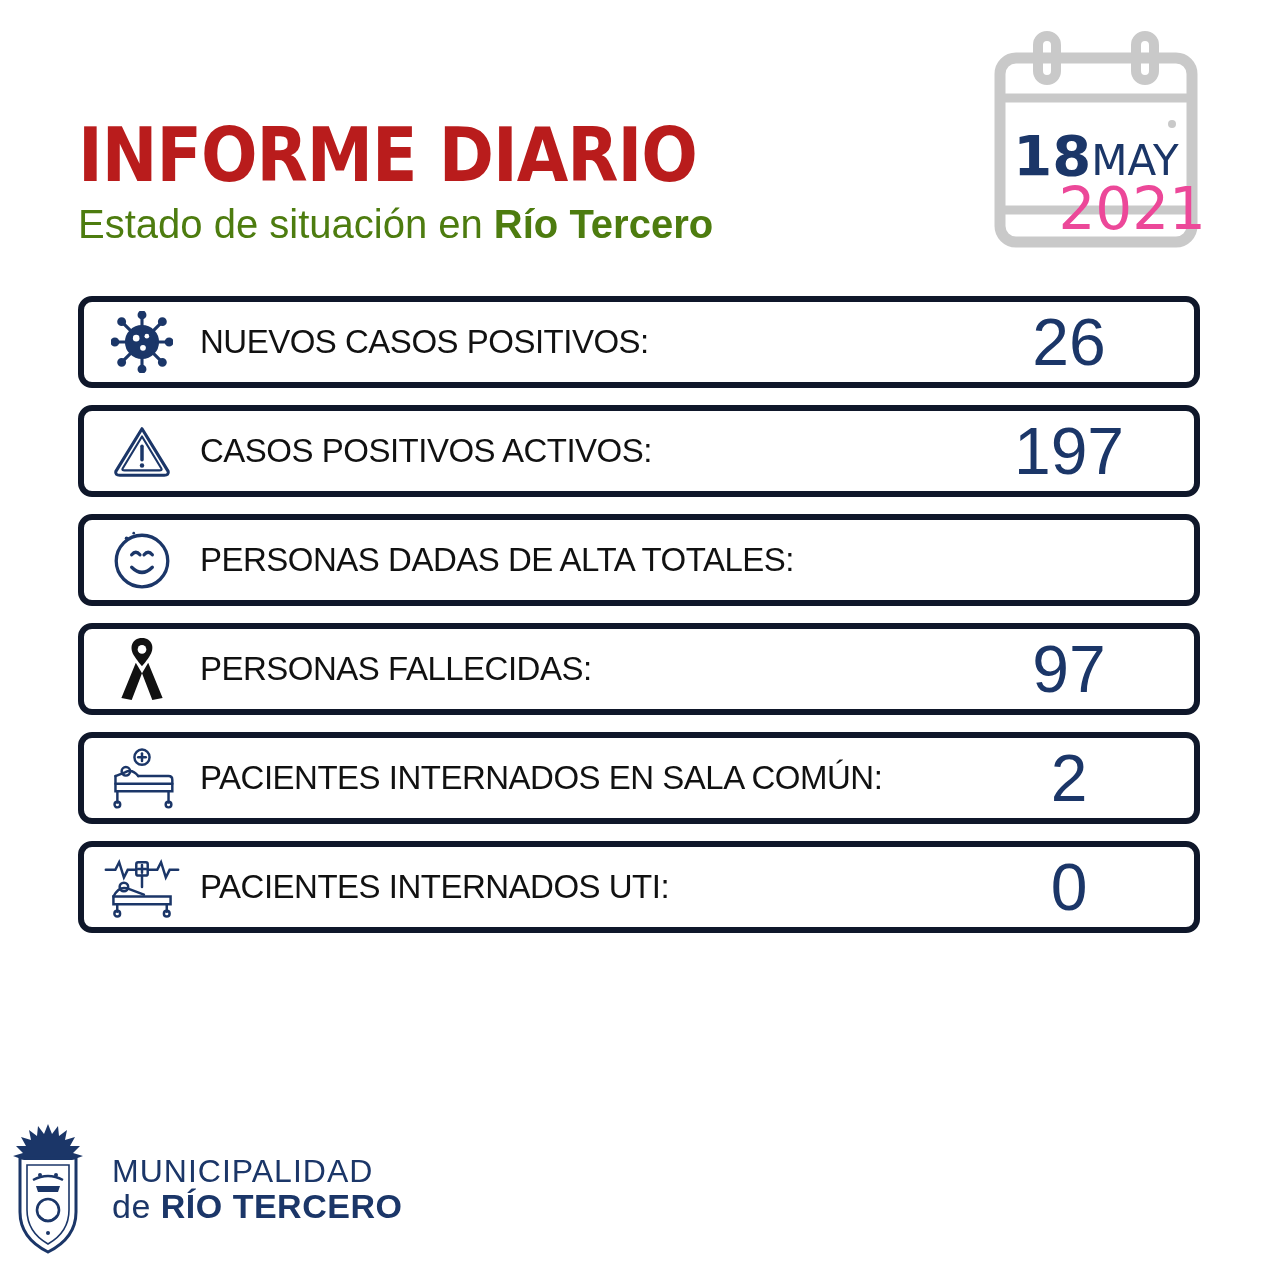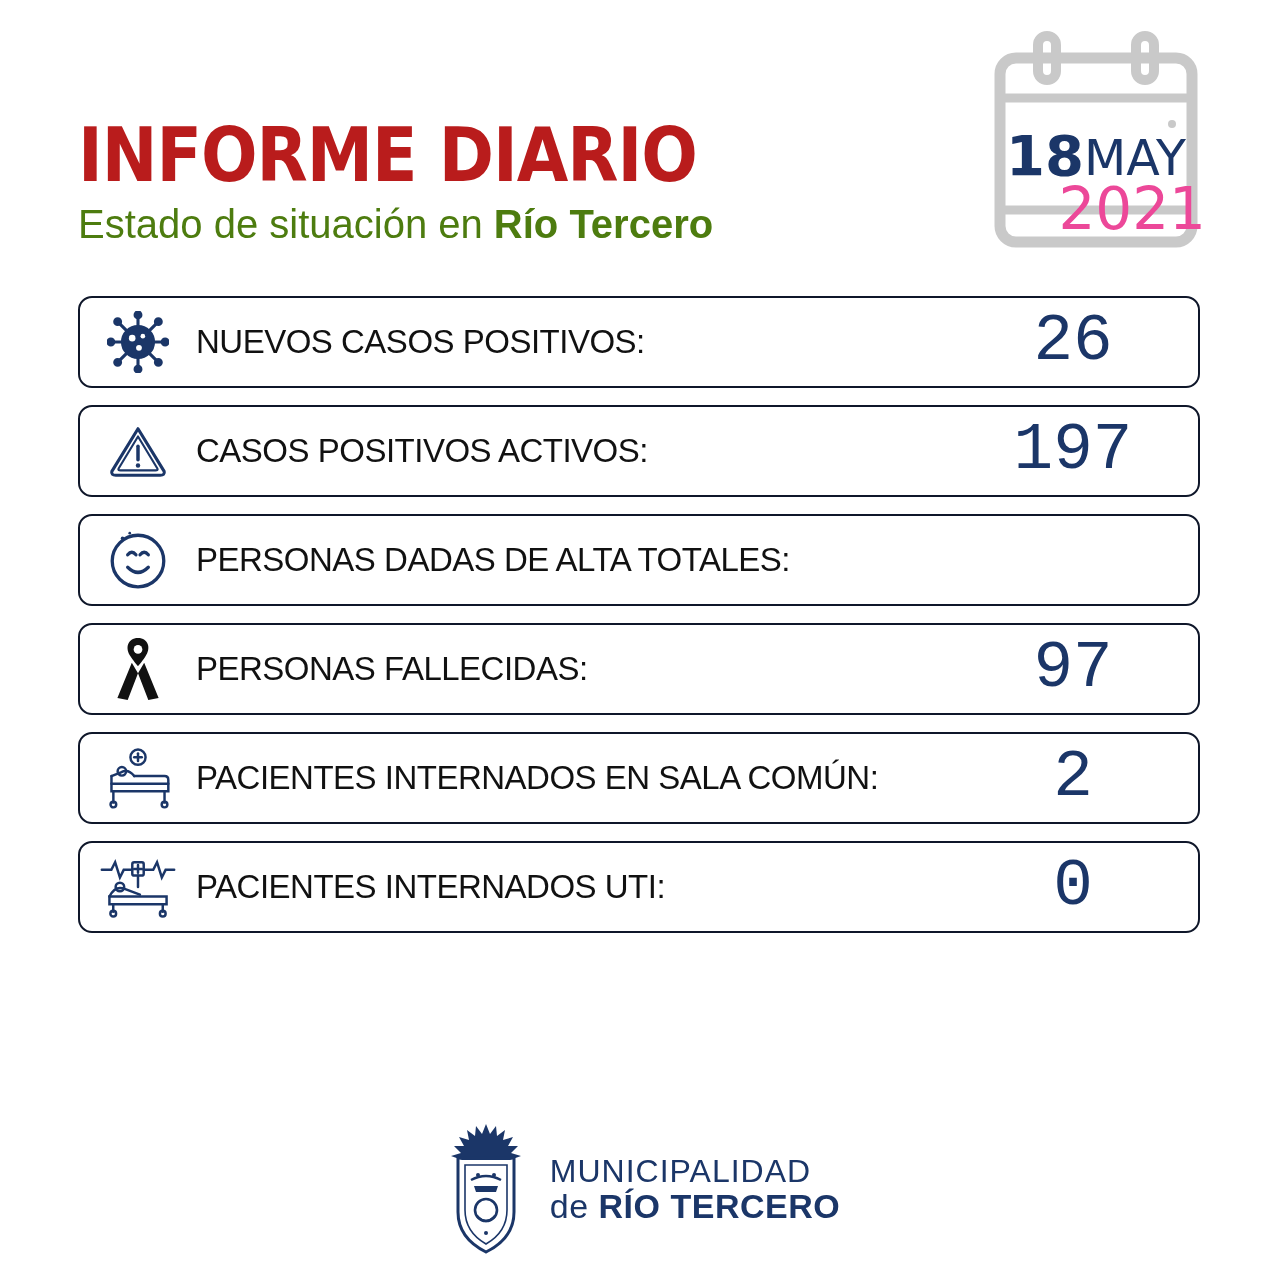--- a/index.html
+++ b/index.html
@@ -60,21 +60,21 @@
     left: 0;
     width: 220px;
     text-align: center;
     color: #1b3668;
     font-size: 56px;
     line-height: 1;
     font-weight: bold;
     font-family: "DejaVu Sans", sans-serif;
   }
   .cal-date-top .mon {
-    font-size: 49px;
+    font-size: 42px;
     font-weight: normal;
   }
   .cal-year {
     position: absolute;
     top: 150px;
     left: 0;
     width: 220px;
     text-align: right;
     color: #ec4899;
     font-size: 58px;
@@ -87,21 +87,21 @@
   .rows {
     position: absolute;
     top: 296px;
     left: 78px;
     width: 1122px;
   }
   .row {
     position: relative;
     height: 92px;
     margin-bottom: 17px;
-    border: 2px solid #0f172a;
+    border: 6px solid #0f172a;
     border-radius: 14px;
     display: flex;
     align-items: center;
     background: #ffffff;
   }
   .row .icon {
     width: 116px;
     min-width: 116px;
     height: 92px;
     display: flex;
@@ -116,33 +116,32 @@
     white-space: nowrap;
     font-family: "Liberation Sans", sans-serif;
   }
   .row .value {
     min-width: 230px;
     padding-right: 20px;
     text-align: center;
     color: #1b3668;
     font-size: 66px;
     line-height: 1;
-    font-family: Liberation Mono, monospace;
+    font-family: Liberation Sans, sans-serif;
   }
   .row.big .value { font-size: 72px; }
 
   
   .footer {
     position: absolute;
     left: 0;
     top: 1120px;
     width: 1278px;
     display: flex;
     align-items: center;
-    justify-content: center;
   }
   .crest { width: 96px; height: 140px; }
   .muni-text {
     margin-left: 16px;
     color: #1b3668;
     line-height: 1.05;
   }
   .muni-line1 {
     font-size: 32px;
     letter-spacing: 1px;

